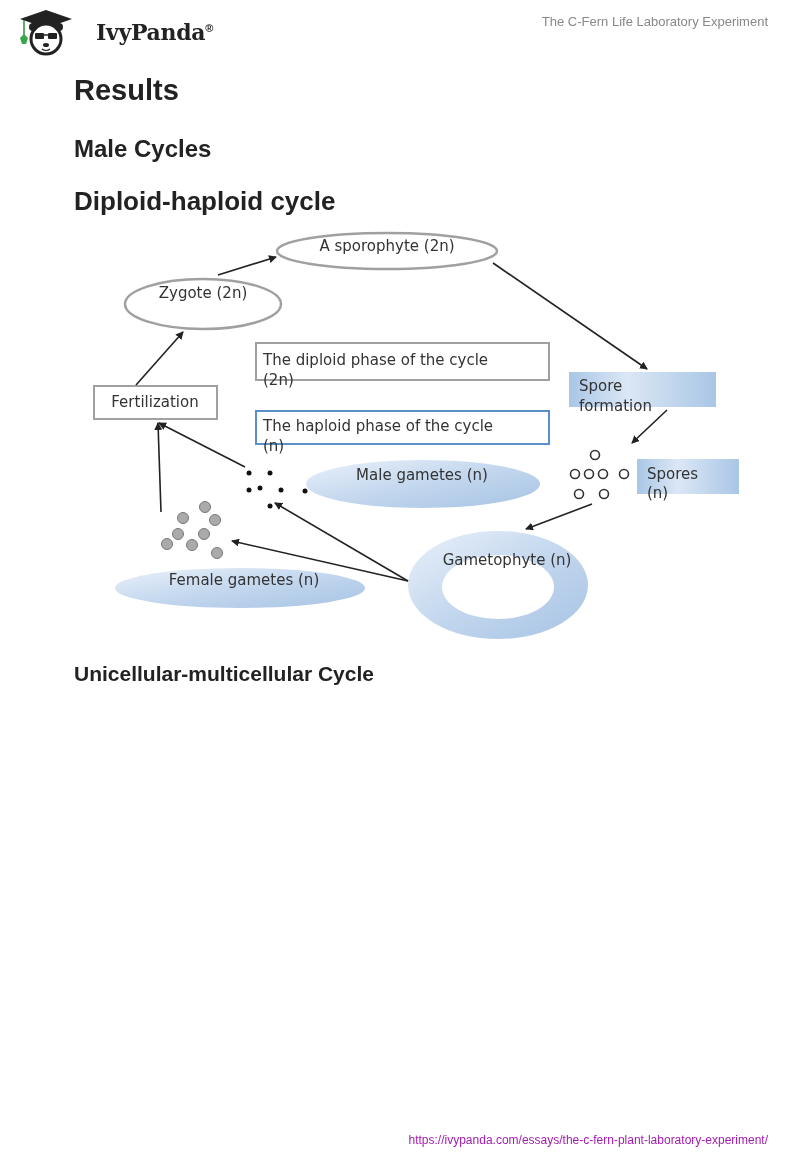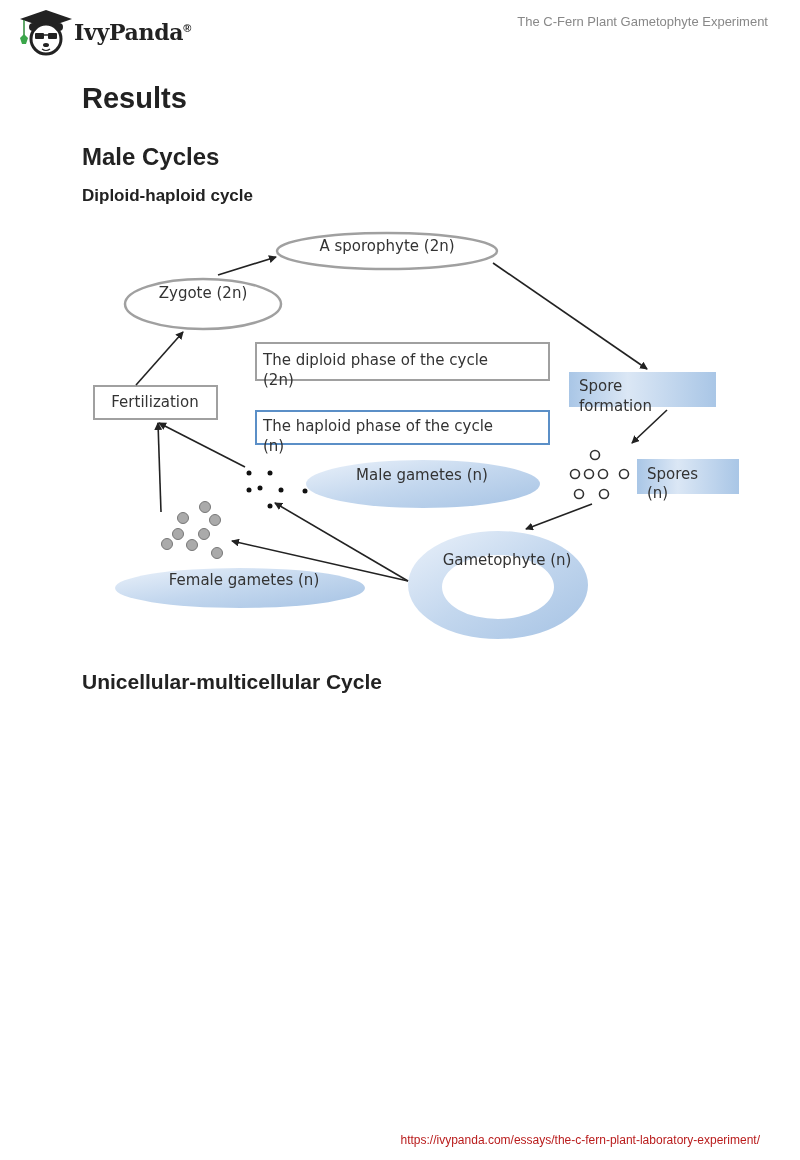--- a/index.html
+++ b/index.html
@@ -1,29 +1,29 @@
 <!DOCTYPE html>
 <html><head>
 <meta charset="utf-8">
 <style>
   html, body { margin: 0; padding: 0; background: #ffffff; }
   body { width: 800px; height: 1160px; position: relative; overflow: hidden; font-family: "Liberation Sans", sans-serif; }
   .header { position: absolute; left: 0; top: 0; width: 800px; height: 60px; }
   .logo { position: absolute; left: 18px; top: 8px; display: flex; align-items: center; }
-  .logo-text { font-family: "DejaVu Serif", serif; font-weight: bold; font-size: 22px; color: #222; margin-left: 0; letter-spacing: -0.3px; }
+  .logo-text { font-family: "DejaVu Serif", serif; font-weight: bold; font-size: 22px; color: #222; margin-left: 22px; letter-spacing: -0.3px; }
   .logo-text sup { font-size: 11px; font-family: "Liberation Sans", sans-serif; }
   .doc-title { position: absolute; right: 32px; top: 14px; font-size: 13px; color: #888; }
-  h1, h2, h3 { position: absolute; left: 74px; margin: 8px; color: #222; font-weight: bold; }
+  h1, h2, h3 { position: absolute; left: 74px; margin: 0; color: #222; font-weight: bold; }
   .h-results { top: 74px; font-size: 29px; }
   .h-life { top: 135px; font-size: 24px; }
-  .h-diploid { top: 178px; font-size: 17px; }
+  .h-diploid { top: 186px; font-size: 26px; }
   .h-unicell { top: 662px; font-size: 21px; text-align: center; }
   .diagram { position: absolute; left: 80px; top: 225px; width: 680px; height: 420px; }
   .diagram text { font-family: "DejaVu Sans", sans-serif; fill: #333; }
-  .footer { position: absolute; right: 40px; top: 1133px; font-size: 12px; color: #b91c1c; }
+  .footer { position: absolute; right: 32px; top: 1133px; font-size: 12px; color: #a21caf; }
 </style>
 </head>
 <body>
 
 <div class="header">
   <div class="logo">
     <svg width="56" height="48" viewBox="0 0 56 48">
       <polygon points="28,2 54,11 28,20 2,11" fill="#222"></polygon>
       <rect x="16" y="12" width="24" height="6" fill="#222"></rect>
       <line x1="6" y1="12" x2="6" y2="30" stroke="#2e8b3a" stroke-width="1.5"></line>
@@ -32,21 +32,21 @@
       <circle cx="15" cy="19" r="4" fill="#222"></circle>
       <circle cx="41" cy="19" r="4" fill="#222"></circle>
       <rect x="17" y="25" width="9" height="6" rx="1" fill="#222"></rect>
       <rect x="30" y="25" width="9" height="6" rx="1" fill="#222"></rect>
       <line x1="26" y1="27" x2="30" y2="27" stroke="#222" stroke-width="1.5"></line>
       <ellipse cx="28" cy="37" rx="3" ry="2" fill="#222"></ellipse>
       <path d="M24,41 Q28,44 32,41" stroke="#222" stroke-width="1.2" fill="none"></path>
     </svg>
     <span class="logo-text"><span>IvyPanda</span><sup>®</sup></span>
   </div>
-  <div class="doc-title">The C-Fern Plant Gametophyte Experiment</div>
+  <div class="doc-title">The C-Fern Life Laboratory Experiment</div>
 </div>
 
 <h1 class="h-results">Results</h1>
 <h2 class="h-life">Male Cycles</h2>
 <h3 class="h-diploid">Diploid-haploid cycle</h3>
 
 <svg class="diagram" viewBox="0 0 680 420">
   <defs>
     <marker id="arr" markerWidth="8" markerHeight="8" refX="7" refY="4" orient="auto" markerUnits="userSpaceOnUse">
       <path d="M0,0 L8,4 L0,8 Z" fill="#222"></path>

